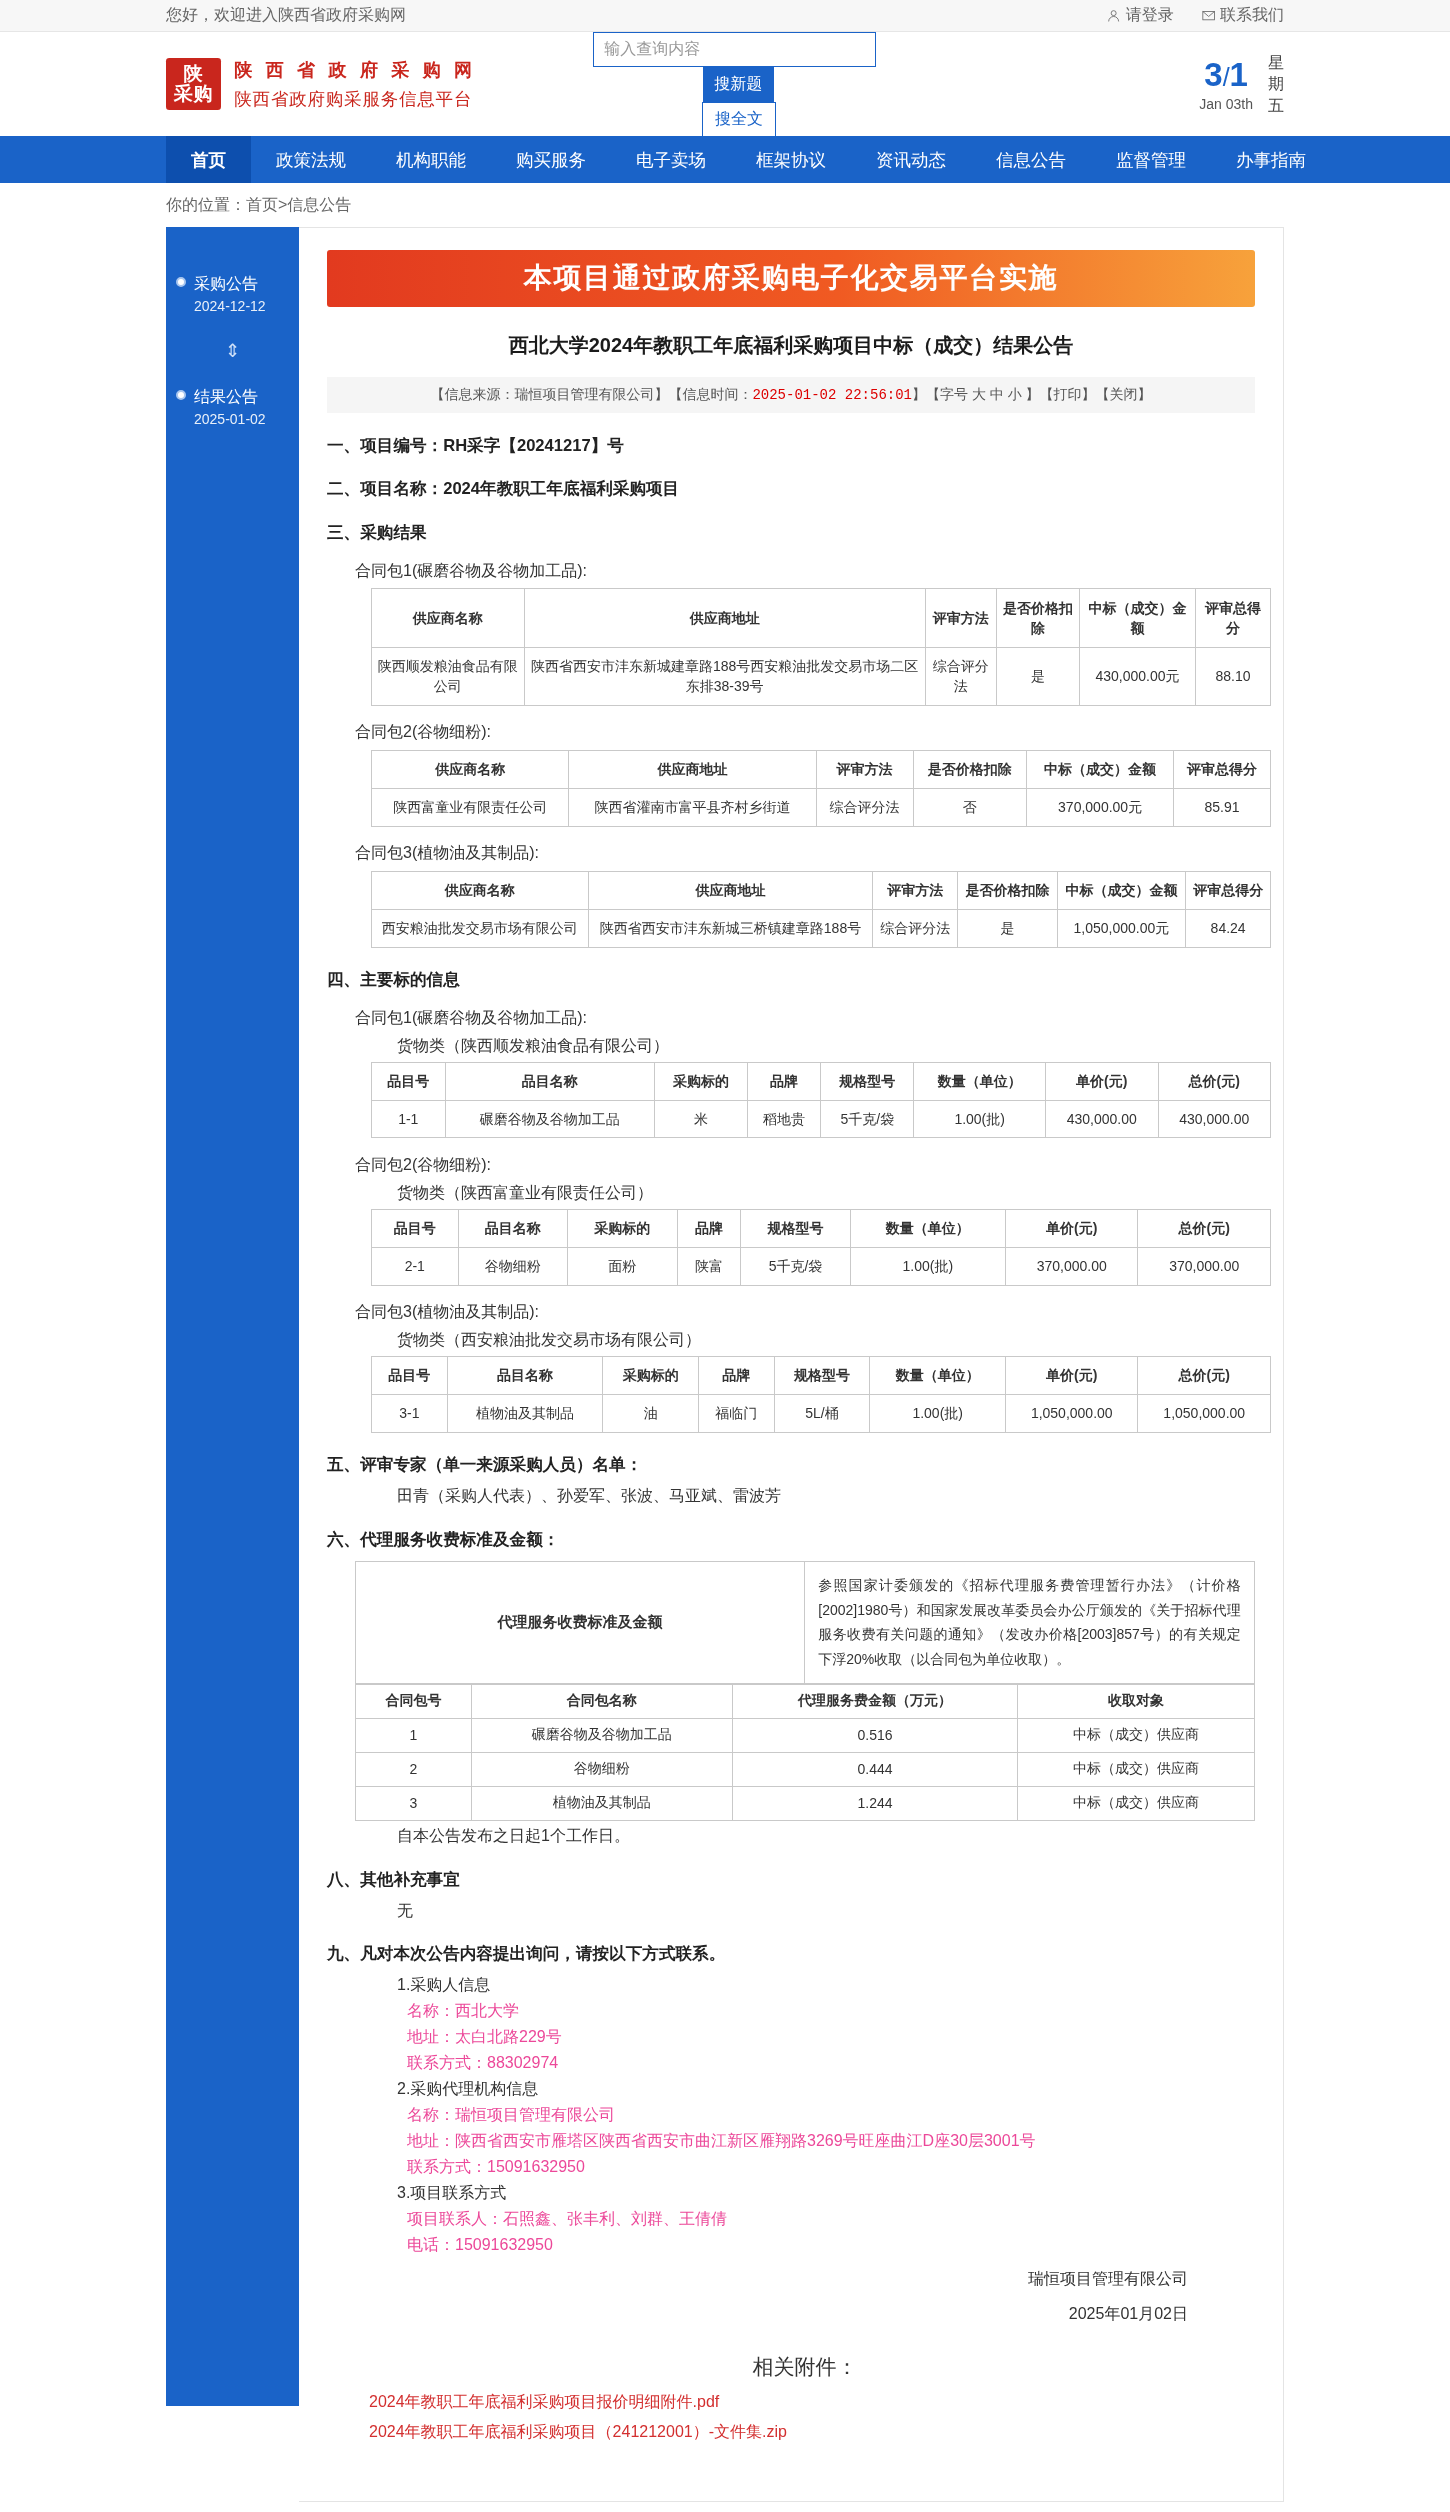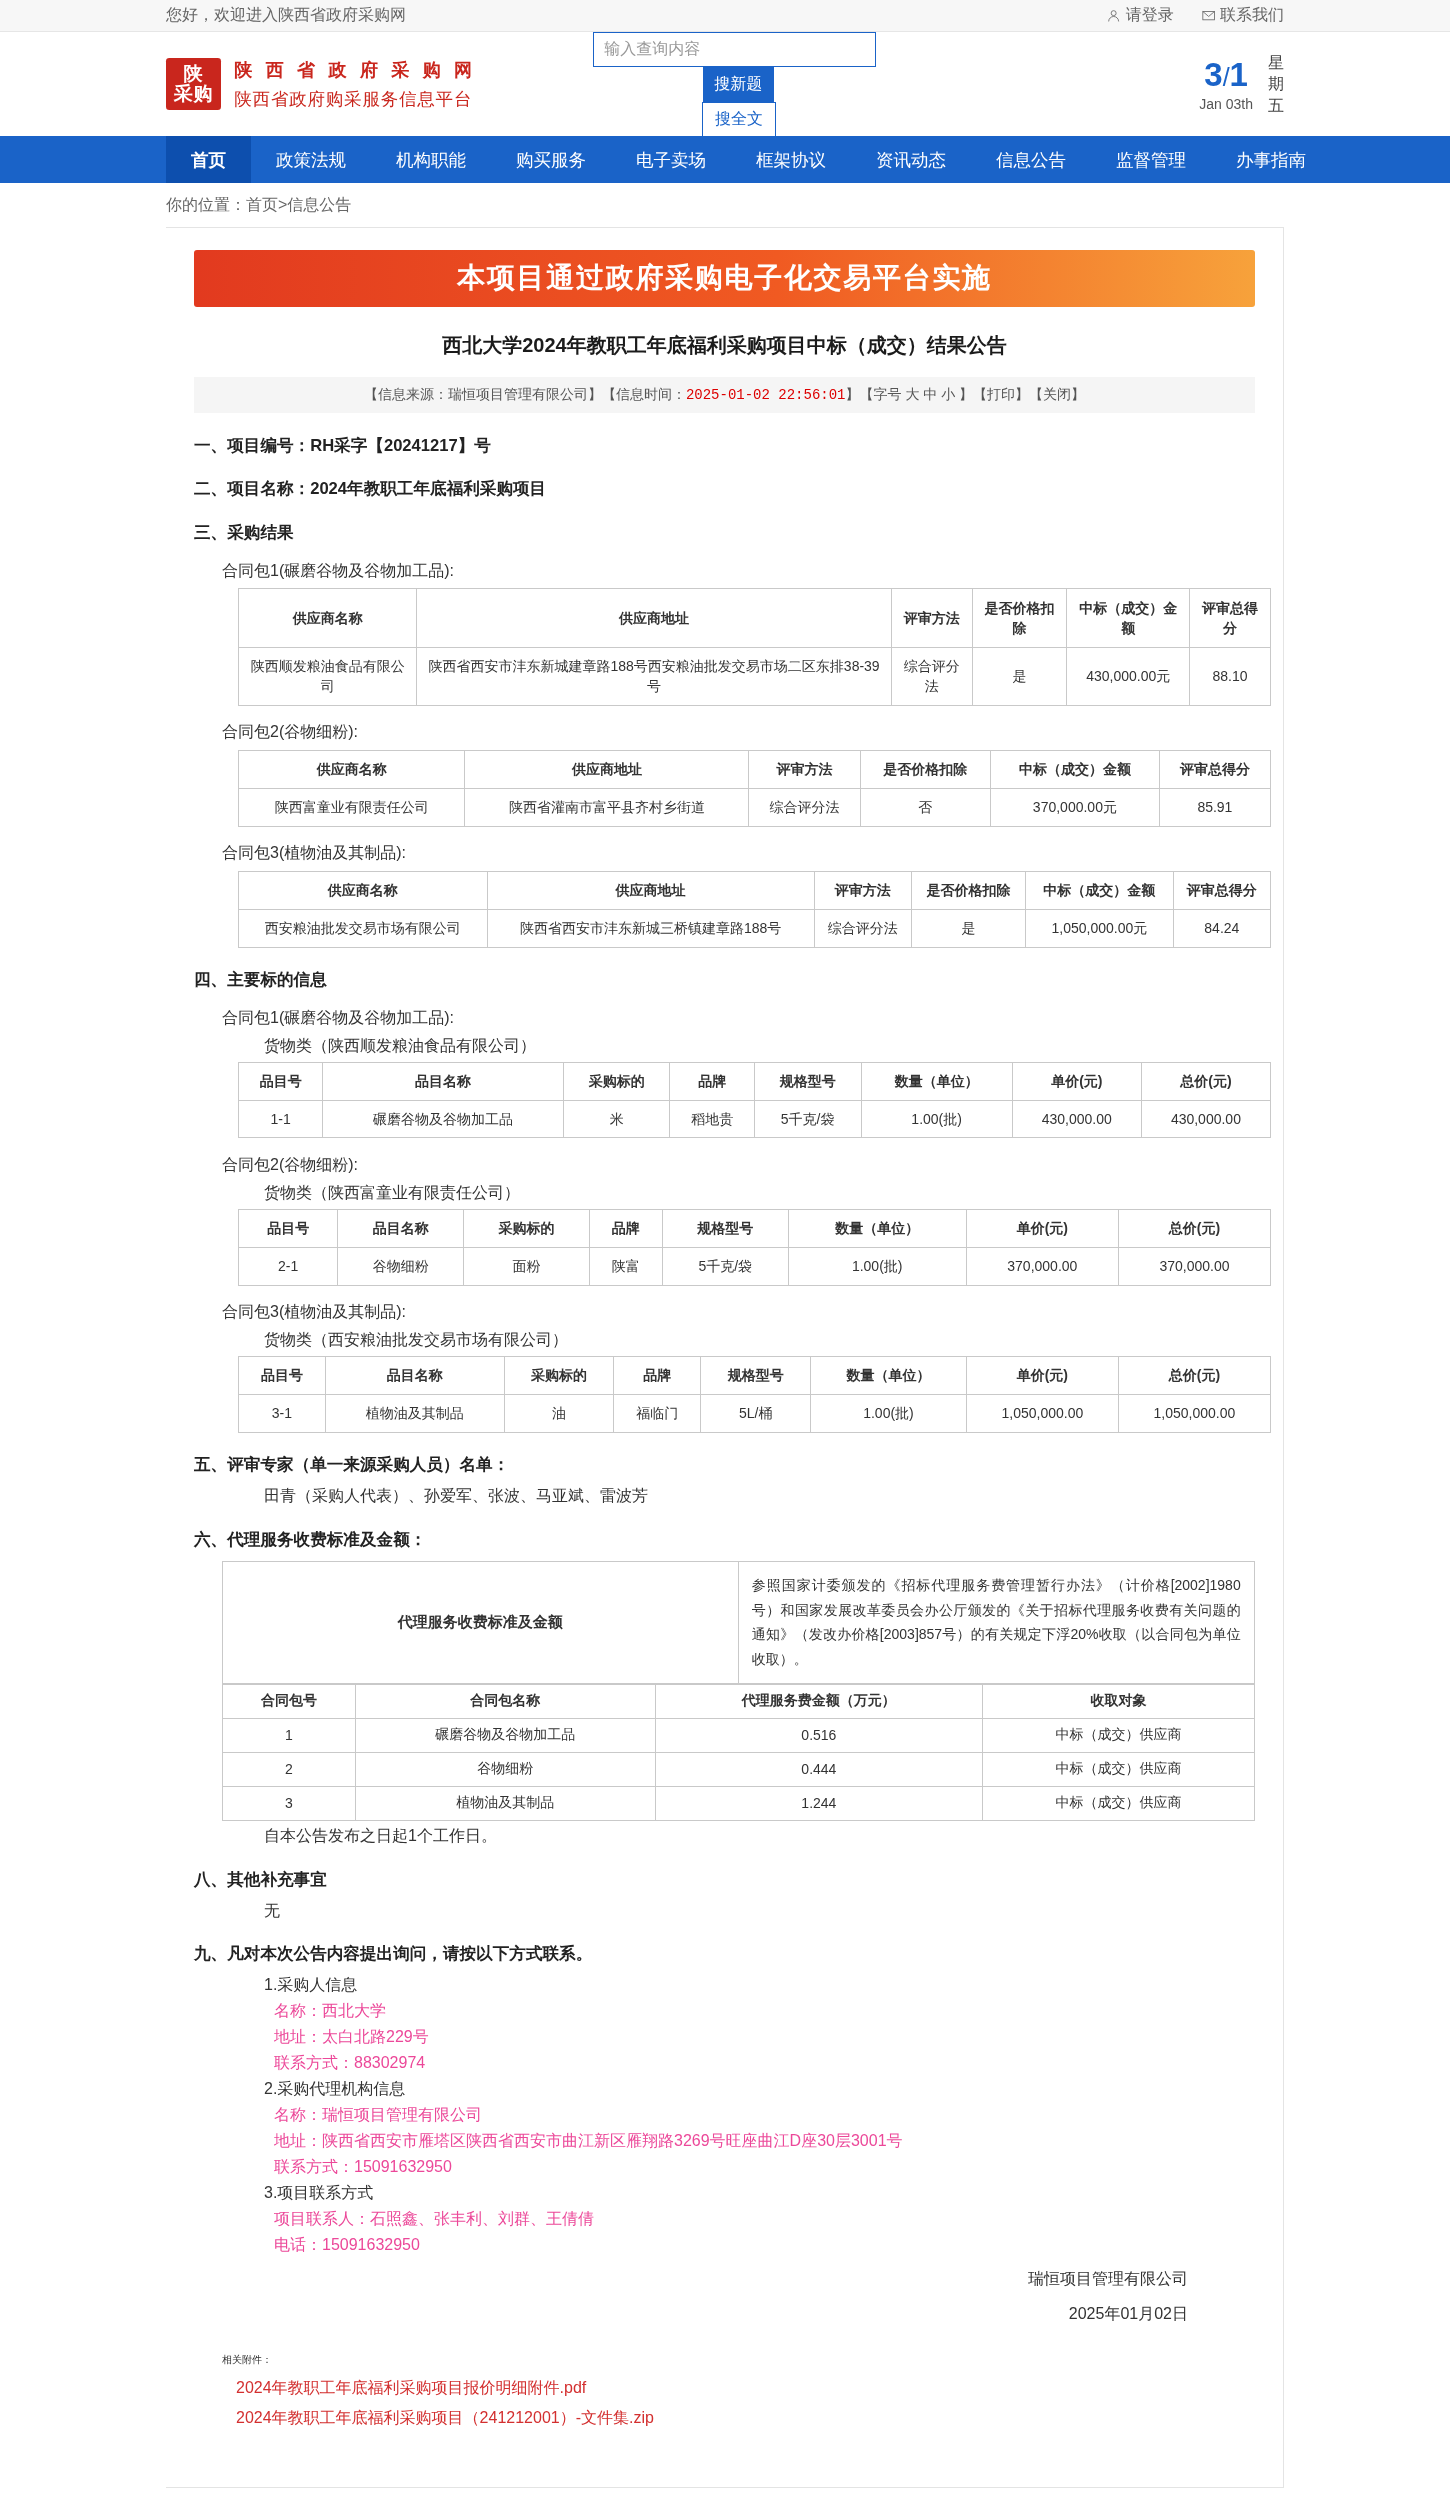--- a/index.html
+++ b/index.html
@@ -113,21 +113,21 @@
   .fee-head { border:0.8px solid #c9c9c9; display:flex; width:calc(100% - 28px); margin-left:28px; }
   .fee-head .lcell {
     width:50%; display:flex; align-items:center; justify-content:center;
     font-size:15px; font-weight:bold; border-right:0.8px solid #c9c9c9; padding:16.6px;
   }
   .fee-head .rcell { width:50%; padding:11.6px 13.3px; font-size:14px; line-height:1.75; text-align:justify; }
   table.fee { width:calc(100% - 28px); margin-left:28px; border-collapse:collapse; font-size:14px; border-top:none; }
   table.fee th, table.fee td { border:0.8px solid #c9c9c9; padding:7.5px 5px; text-align:center; }
 
   .sign { text-align:right; font-size:16px; color:#333; margin:13.3px 67px 5px 0; }
-  .attach-title { font-size:10px; color:#333; margin:28px 0 11.6px 28px; }
+  .attach-title { font-size:21px; color:#333; margin:28px 0 11.6px 28px;text-align:center; }
   .attach { font-size:16px; color:#d32f2f; margin:8.3px 0 8.3px 42px; }
 </style>
 </head>
 <body>
 
 <div class="page">
 
   <div class="topbar">
     <div class="left">您好，欢迎进入陕西省政府采购网</div>
     <div class="right">
@@ -191,20 +191,33 @@
     <div class="item">监督管理</div>
     <div class="item">办事指南</div>
   </div>
 
   <div class="crumb">
     <span>你的位置：</span><a>首页</a><span>&gt;</span><span>信息公告</span>
   </div>
 
   <div class="content">
 
+    <div class="side">
+      <div class="side-item">
+        <span class="dot"></span>
+        <div>采购公告</div>
+        <div class="date">2024-12-12</div>
+      </div>
+      <div class="side-arrow">⇕</div>
+      <div class="side-item">
+        <span class="dot"></span>
+        <div>结果公告</div>
+        <div class="date">2025-01-02</div>
+      </div>
+    </div>
 
     <div class="doc">
 
       <div class="banner">本项目通过政府采购电子化交易平台实施</div>
       <div class="doc-title">西北大学2024年教职工年底福利采购项目中标（成交）结果公告</div>
 
       <div class="meta-bar">
         <span>【信息来源：</span><span>瑞恒项目管理有限公司</span><span>】【信息时间：</span><span class="red">2025-01-02 22:56:01</span><span>】【字号 大 中 小 】【</span><a>打印</a><span>】</span><span>【</span><a>关闭</a><span>】</span>
       </div>
 

